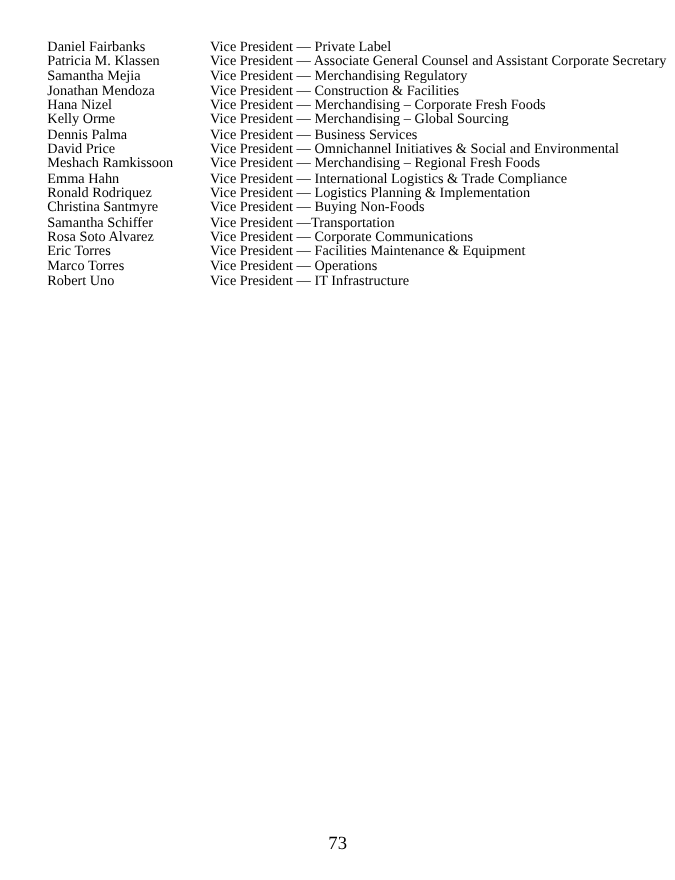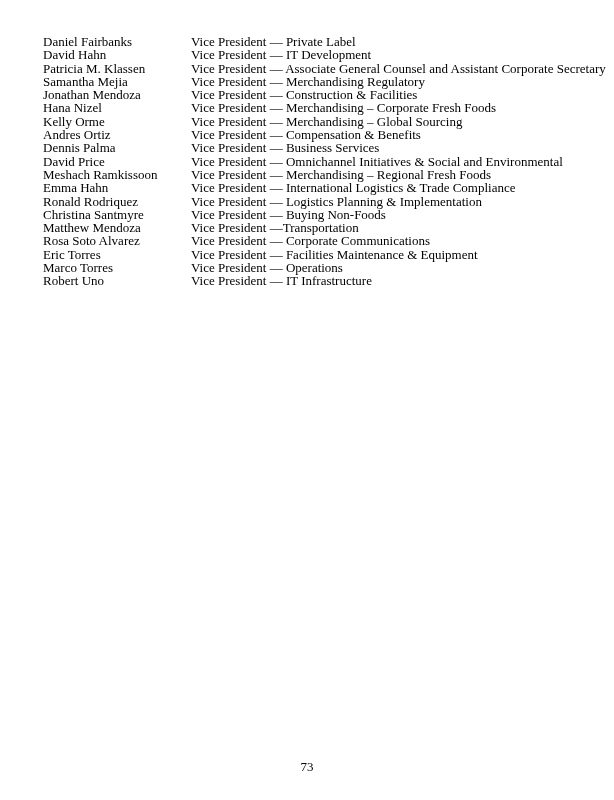--- a/index.html
+++ b/index.html
@@ -40,42 +40,36 @@
   }
   .title-line {
     white-space: nowrap;
   }
   .page-number {
     position: absolute;
     left: 0;
     right: 0;
     top: 760px;
     text-align: center;
-    font-size: 13px;
+    font-size: 17px;
     line-height: 13px;
   }
 </style>
 </head>
 <body>
 
 <div class="page">
   <div class="officer-list" id="officer-list">
   <div class="row">
     <div class="name-col">Daniel Fairbanks</div>
     <div class="title-col">
           <div class="title-line">Vice President — Private Label</div>
         </div>
   </div>
 
-  <div class="row">
-    <div class="name-col">David Hahn</div>
-    <div class="title-col">
-          <div class="title-line">Vice President — IT Development</div>
-        </div>
-  </div>
 
   <div class="row">
     <div class="name-col">Patricia M. Klassen</div>
     <div class="title-col">
           <div class="title-line">Vice President — Associate General Counsel and Assistant Corporate Secretary</div>
         </div>
   </div>
 
   <div class="row">
     <div class="name-col">Samantha Mejia</div>
@@ -98,26 +92,20 @@
         </div>
   </div>
 
   <div class="row">
     <div class="name-col">Kelly Orme</div>
     <div class="title-col">
           <div class="title-line">Vice President — Merchandising – Global Sourcing</div>
         </div>
   </div>
 
-  <div class="row">
-    <div class="name-col">Andres Ortiz</div>
-    <div class="title-col">
-          <div class="title-line">Vice President — Compensation &amp; Benefits</div>
-        </div>
-  </div>
 
   <div class="row">
     <div class="name-col">Dennis Palma</div>
     <div class="title-col">
           <div class="title-line">Vice President — Business Services</div>
         </div>
   </div>
 
   <div class="row">
     <div class="name-col">David Price</div>
@@ -148,21 +136,21 @@
   </div>
 
   <div class="row">
     <div class="name-col">Christina Santmyre</div>
     <div class="title-col">
           <div class="title-line">Vice President — Buying Non-Foods</div>
         </div>
   </div>
 
   <div class="row">
-    <div class="name-col">Matthew Mendoza</div>
+    <div class="name-col">Samantha Schiffer</div>
     <div class="title-col">
           <div class="title-line">Vice President —Transportation</div>
         </div>
   </div>
 
   <div class="row">
     <div class="name-col">Rosa Soto Alvarez</div>
     <div class="title-col">
           <div class="title-line">Vice President — Corporate Communications</div>
         </div>

